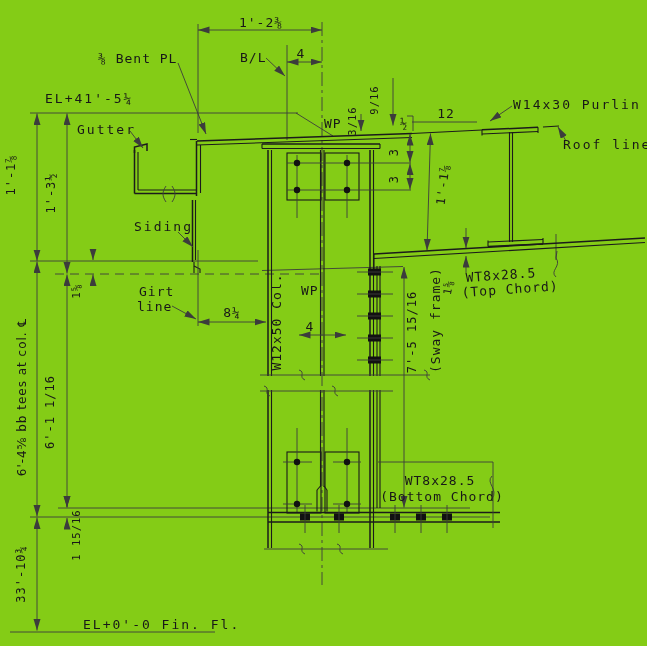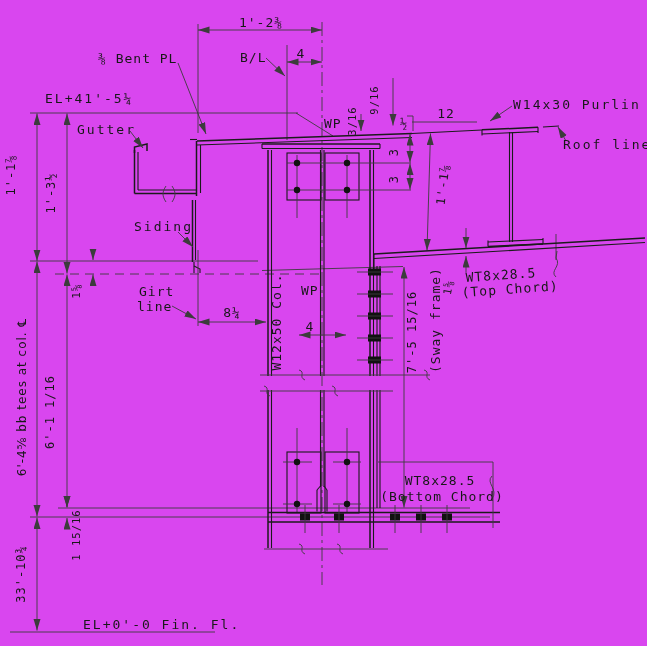--- a/index.html
+++ b/index.html
@@ -1,16 +1,16 @@
 <!DOCTYPE html>
 <html><head>
 <meta charset="utf-8">
 <style>
   html,body{margin:0;padding:0;background:#ffffff;}
-  .stage{position:relative;width:647px;height:646px;background:#d946ef;overflow:hidden;
+  .stage{position:relative;width:647px;height:646px;background:#84cc16;overflow:hidden;
          font-family:"DejaVu Sans Mono", monospace;}
   svg{display:block;}
   
   .s  {stroke:#1b1b1b;stroke-width:1.5;fill:none;stroke-linecap:butt;}
   .s1 {stroke:#1b1b1b;stroke-width:1.1;fill:none;}
   
   .t  {stroke:#3c3c3c;stroke-width:0.9;fill:none;}
   .dash {stroke-dasharray:9 6;}
   .cl   {stroke-dasharray:14 4 3 4;}
   .blk{fill:#111;stroke:none;}

